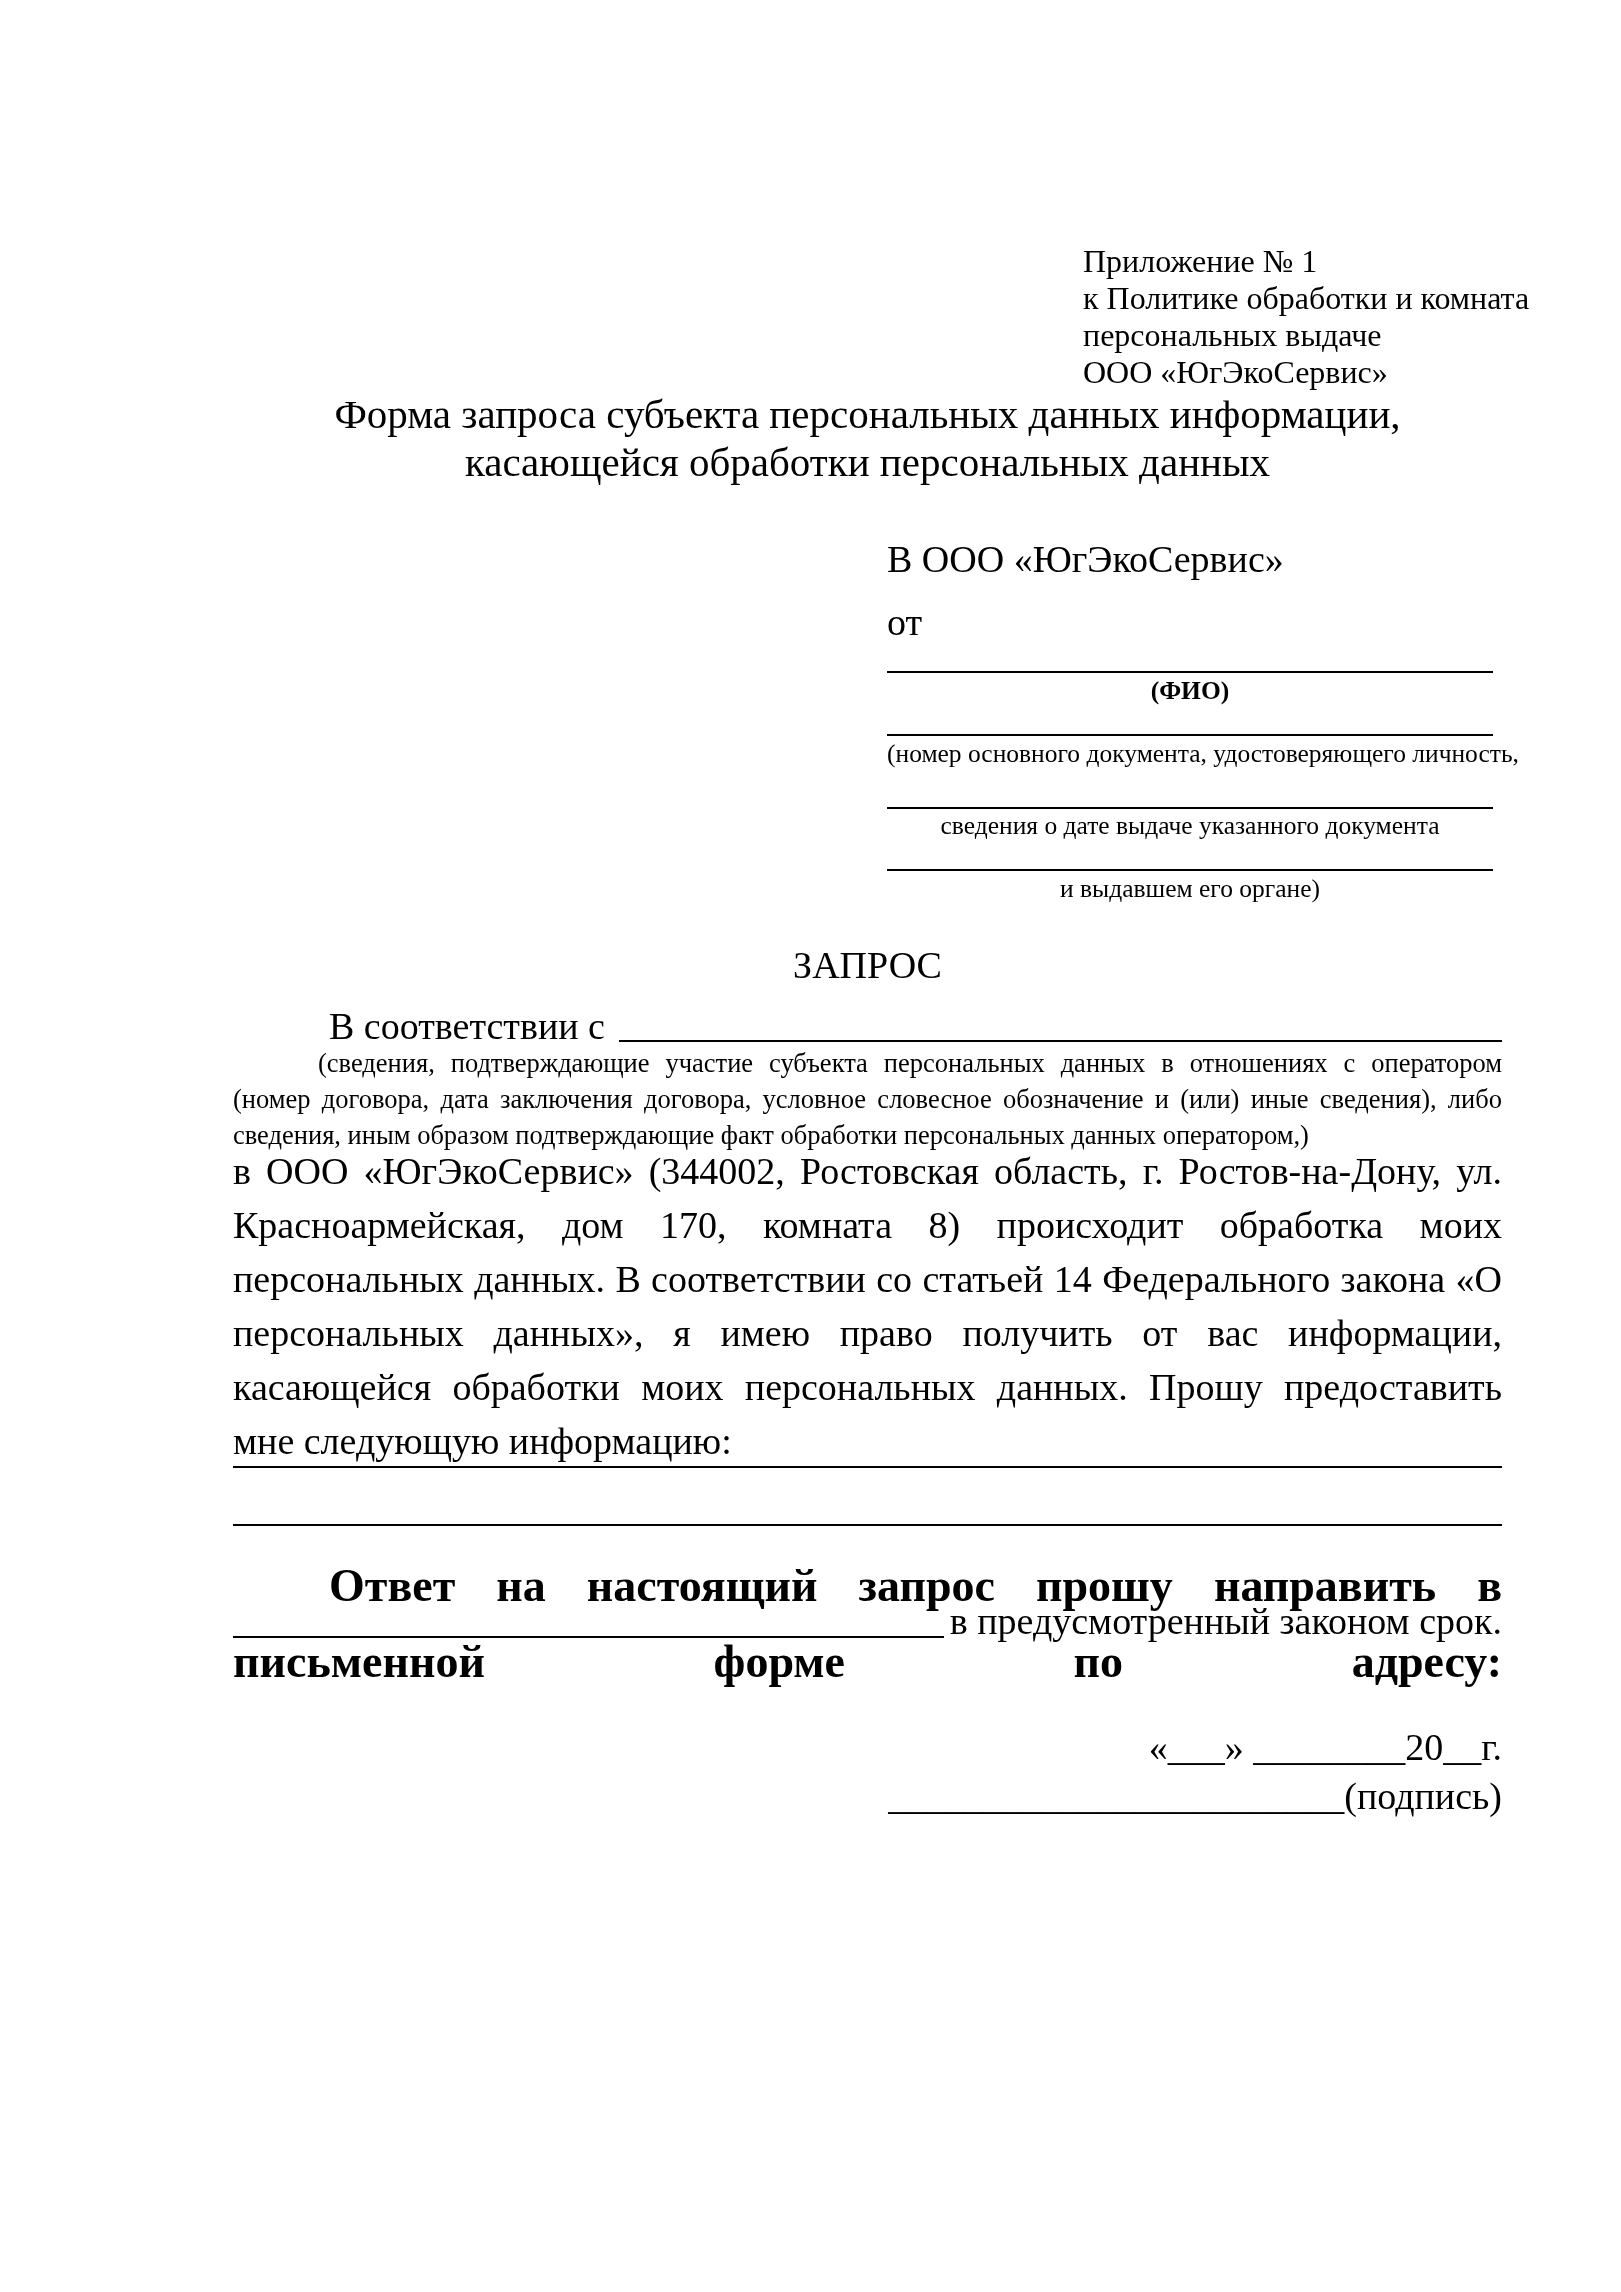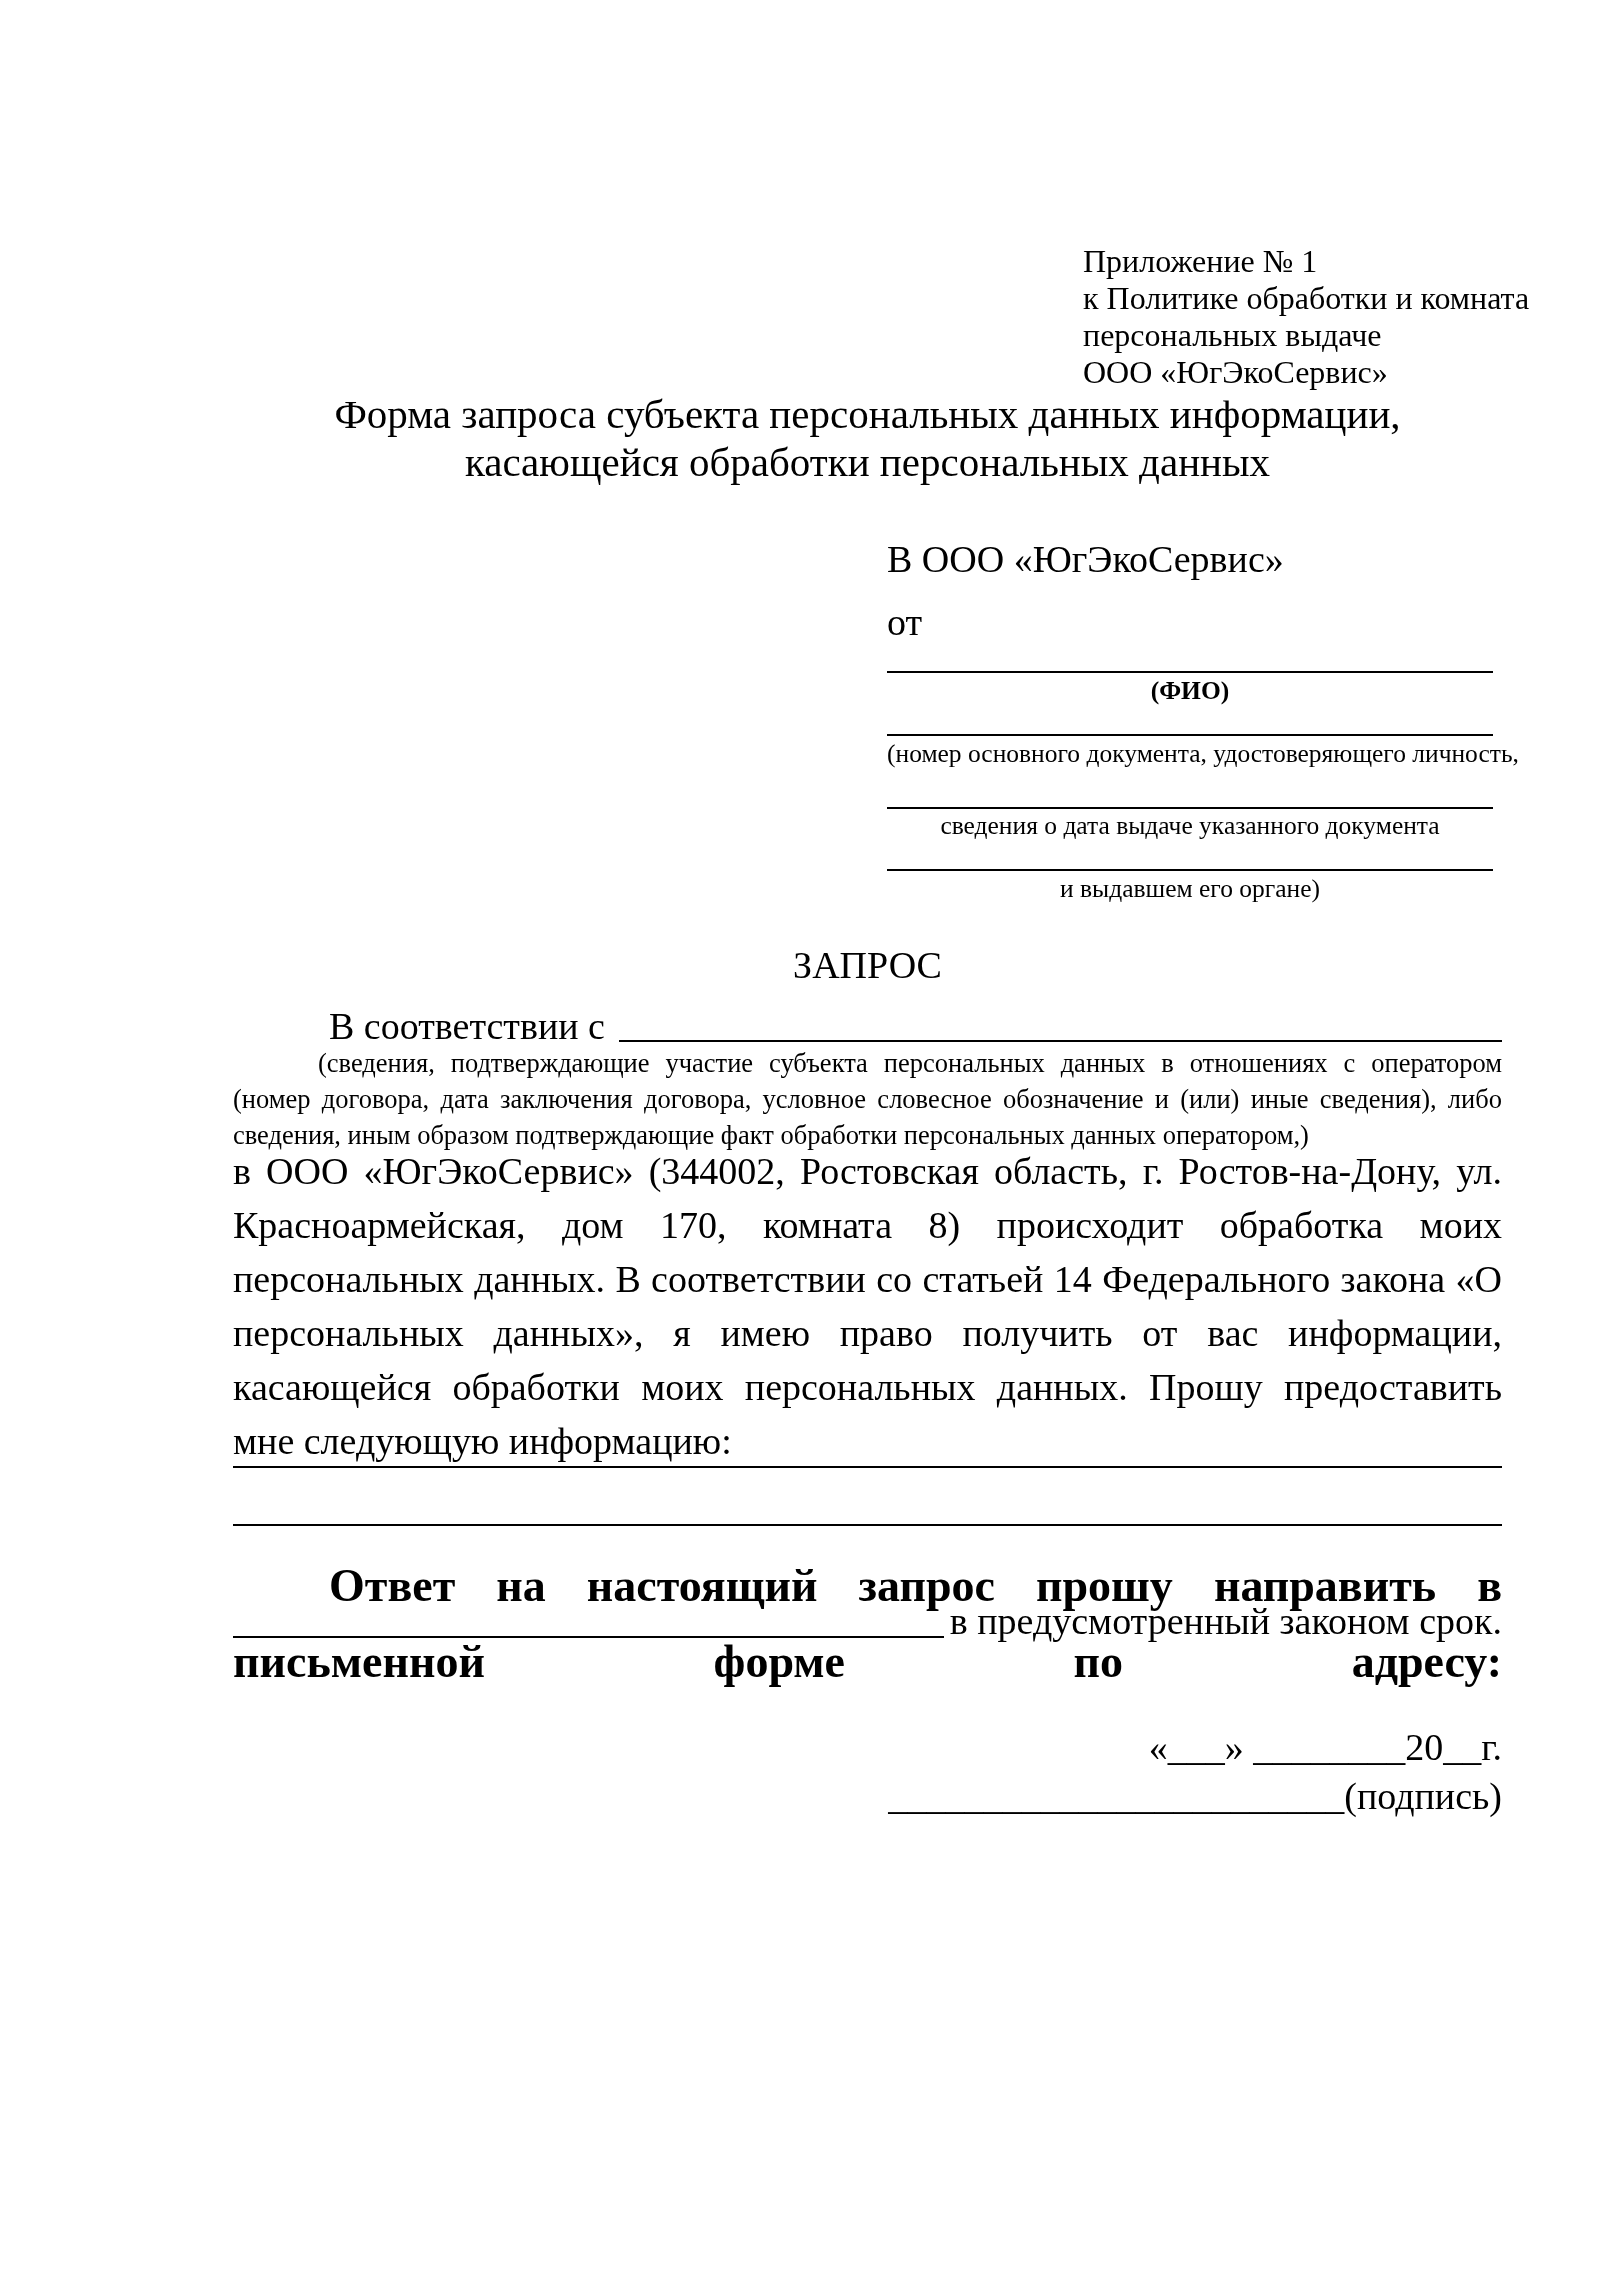--- a/index.html
+++ b/index.html
@@ -115,21 +115,21 @@
     <div class="addr-to">В ООО «ЮгЭкоСервис»</div>
     <div class="addr-from">от</div>
 
     <div class="addr-line" style="top:134px;"></div>
     <div class="addr-caption" style="top:139px;font-weight:bold;">(ФИО)</div>
 
     <div class="addr-line" style="top:197px;"></div>
     <div class="addr-caption" style="top:202px;">(номер основного документа, удостоверяющего личность,</div>
 
     <div class="addr-line" style="top:270px;"></div>
-    <div class="addr-caption" style="top:274px;">сведения о дата выдаче указанного документа</div>
+    <div class="addr-caption" style="top:274px;">сведения о дате выдаче указанного документа</div>
 
     <div class="addr-line" style="top:332px;"></div>
     <div class="addr-caption" style="top:337px;">и выдавшем его органе)</div>
   </div>
 
   <div class="request-heading">ЗАПРОС</div>
 
   <div class="accordance">
     <span class="accordance-lead">В соответствии с</span>
     <span class="accordance-fill"></span>

